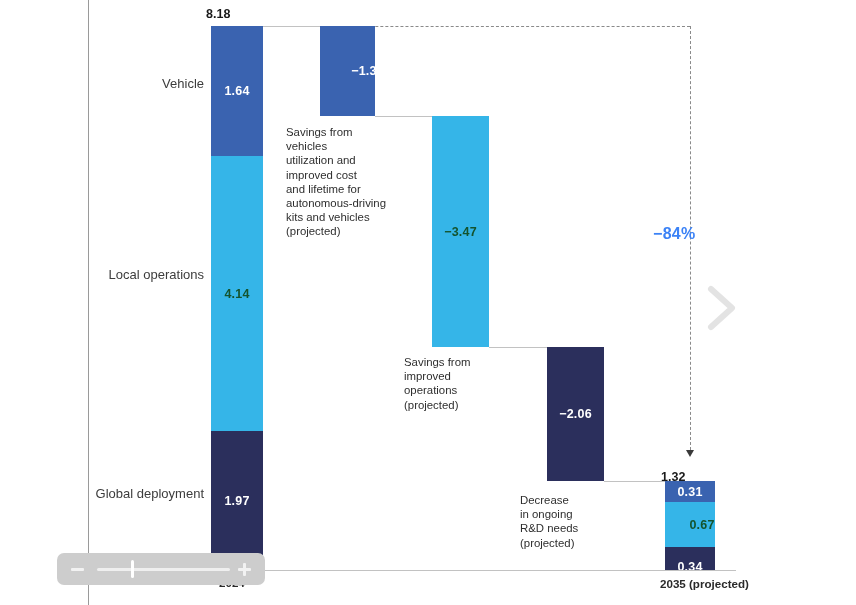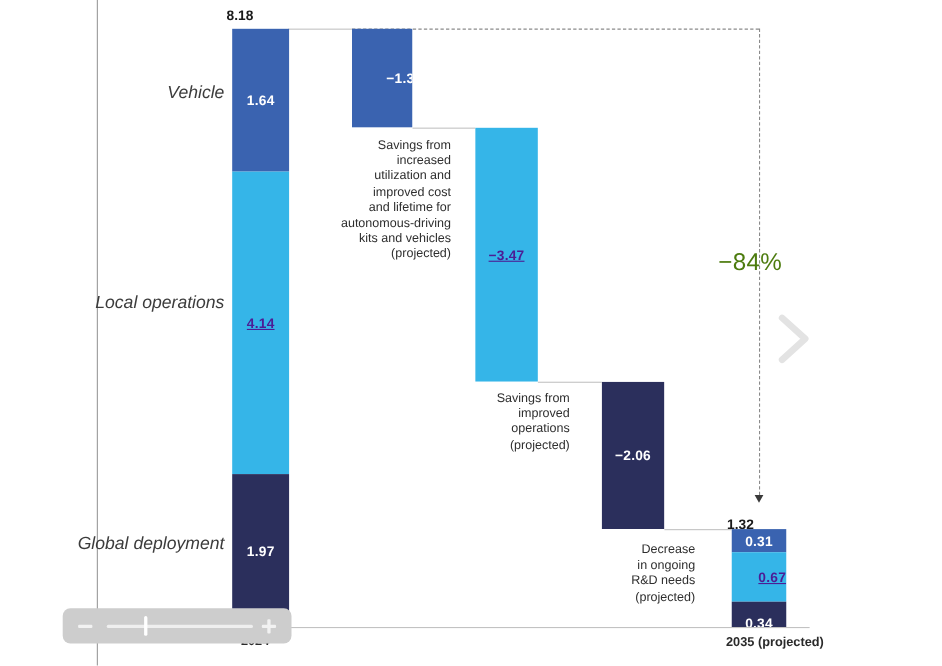--- a/index.html
+++ b/index.html
@@ -23,39 +23,39 @@
 
   
   .bar{position:absolute;overflow:hidden;}
   .seg{
     position:absolute;left:0;width:100%;
     display:flex;align-items:center;justify-content:center;
     font-size:12.5px;font-weight:700;letter-spacing:.2px;
     box-sizing:border-box;
   }
   .c-blue{background:#3a63b0;color:#ffffff;}
-  .c-cyan{background:#35b5e8;color:#4c1d95;text-decoration:underline;}
+  .c-cyan{background:#35b5e8;color:#14532d;}
   .c-navy{background:#2b2f5c;color:#ffffff;}
 
   
   .toplabel{
     position:absolute;font-size:12.5px;font-weight:700;color:#1a1a1a;
     white-space:nowrap;
   }
 
   
   .catlabel{
-    position:absolute;font-size:16px;color:#3c3c3c;
-    text-align:right;white-space:nowrap;font-style:italic;
+    position:absolute;font-size:13px;color:#3c3c3c;
+    text-align:right;white-space:nowrap;
   }
 
   
   .caption{
     position:absolute;font-size:11.4px;line-height:14.2px;
-    color:#2e2e2e;text-align:right;
+    color:#2e2e2e;text-align:left;
   }
 
   
   .conn{
     position:absolute;height:1px;background:#c2c2c2;
   }
   .dash-h{
     position:absolute;height:0;
     border-top:1.6px dashed #8a8a8a;
   }
@@ -65,21 +65,21 @@
   }
   .arrow-down{
     position:absolute;width:0;height:0;
     border-left:4.5px solid transparent;
     border-right:4.5px solid transparent;
     border-top:7px solid #3a3a3a;
   }
 
   
   .delta{
-    position:absolute;font-size:22px;font-weight:400;color:#4d7c0f;
+    position:absolute;font-size:16px;font-weight:700;color:#3b82f6;
     white-space:nowrap;letter-spacing:.3px;
   }
 
   
   .xlabel{
     position:absolute;font-size:11.6px;font-weight:700;color:#2a2a2a;
     white-space:nowrap;
   }
 
   
@@ -147,21 +147,21 @@
     <div class="seg c-blue" style="top:0;height:130px;">1.64</div>
     <div class="seg c-cyan" style="top:130px;height:275px;">4.14</div>
     <div class="seg c-navy" style="top:405px;height:139px;">1.97</div>
   </div>
 
   <div class="bar" style="left:320px;top:26px;width:55px;height:90px;">
     <div class="seg c-blue" style="top:0;height:90px;padding-left:40px;">−1.33</div>
   </div>
   <div class="caption" style="left:286px;top:125px;width:124px;">
     <div>Savings from</div>
-    <div>increased</div>
+    <div>vehicles</div>
     <div>utilization and</div>
     <div>improved cost</div>
     <div>and lifetime for</div>
     <div>autonomous-driving</div>
     <div>kits and vehicles</div>
     <div>(projected)</div>
   </div>
 
   <div class="bar" style="left:432px;top:116px;width:57px;height:231px;">
     <div class="seg c-cyan" style="top:0;height:231px;">−3.47</div>

